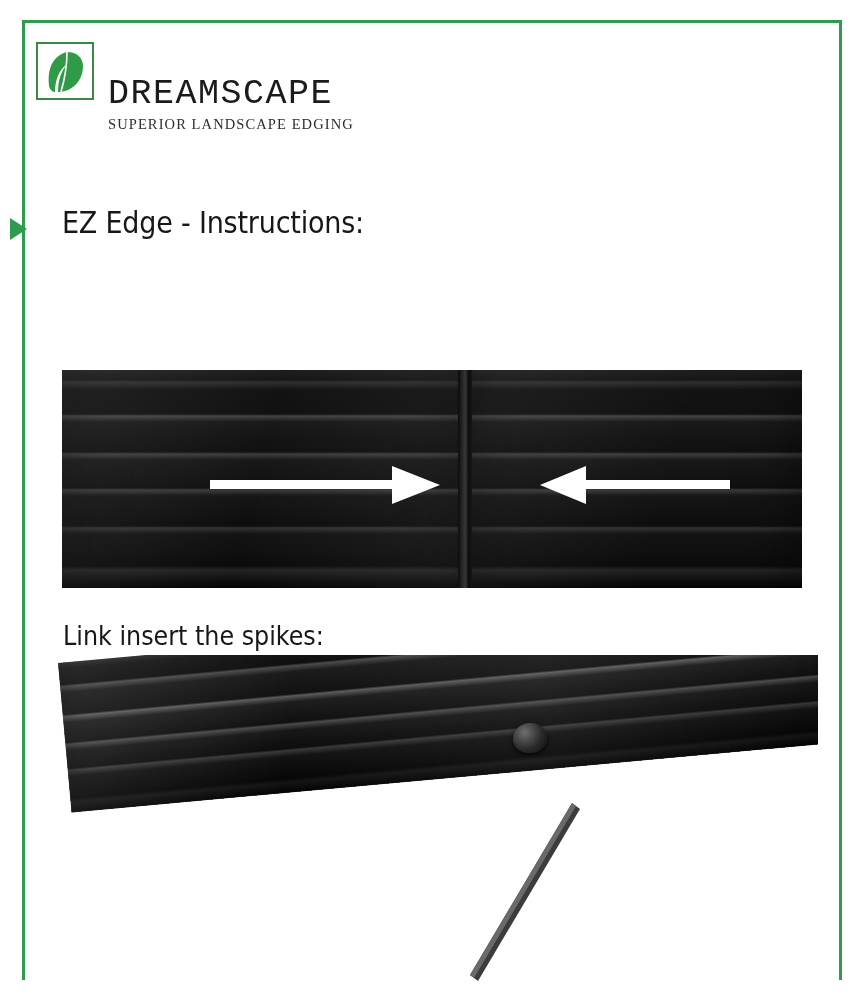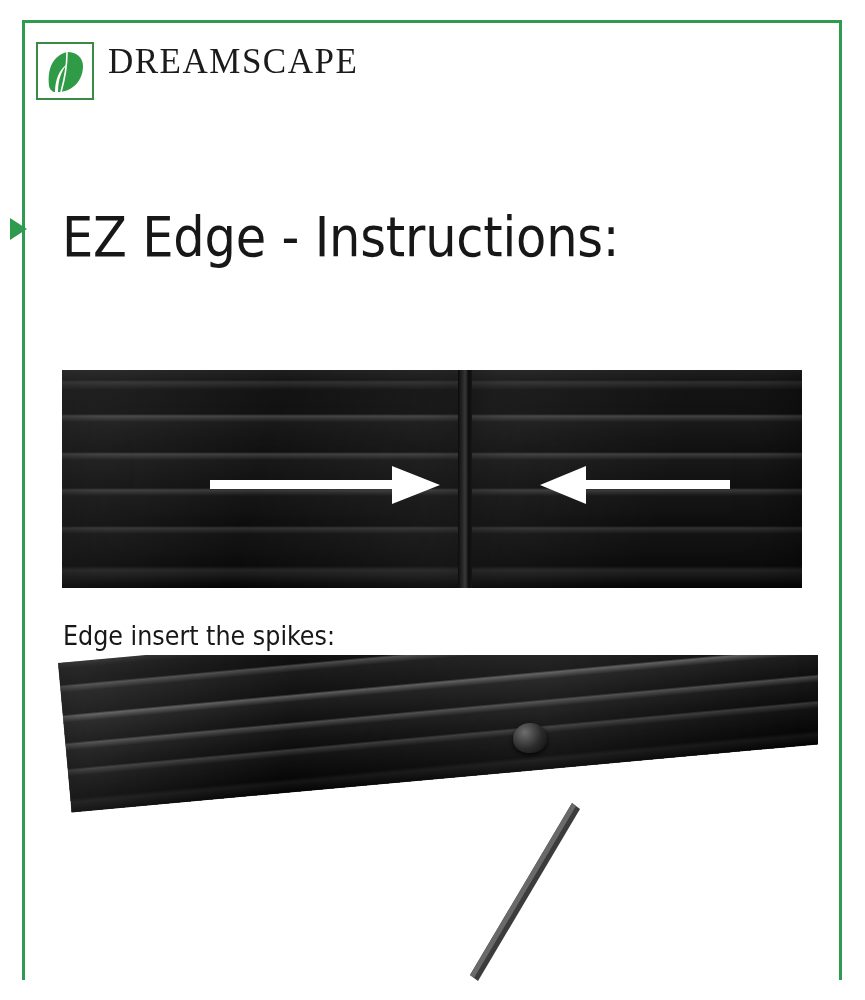--- a/index.html
+++ b/index.html
@@ -65,26 +65,27 @@
     position: relative;
     background: #ffffff;
     flex: 0 0 auto;
   }
   .logo-mark svg { position: absolute; left: 3px; top: 2px; }
   .logo-text {
     margin-left: 14px;
     padding-top: 2px;
   }
   .brand {
-    font-family: Liberation Serif, serif;
+    font-family: Liberation Mono, monospace;
     font-size: 35px;
     letter-spacing: 1.5px;
     color: #1b1b1b;
     line-height: 1;
     font-weight: 400;
+    margin-top: 33px;
   }
   .tagline {
     font-family: "Liberation Serif", serif;
     font-size: 14.5px;
     letter-spacing: 1.1px;
     color: #2c2c2c;
     margin-top: 5px;
     line-height: 1;
   }
 
@@ -97,21 +98,21 @@
     border-top: 11px solid transparent;
     border-bottom: 11px solid transparent;
     border-left: 17px solid #2e9b4e;
   }
 
   
   .title {
     position: absolute;
     left: 62px;
     top: 205px;
-    font-size: 55px;
+    font-size: 30px;
     font-weight: 400;
     color: #171717;
     letter-spacing: -0.2px;
     font-family: "DejaVu Sans Condensed", "Liberation Sans", sans-serif;
   }
   .para {
     position: absolute;
     left: 63px;
     top: 268px;
     width: 720px;
@@ -274,40 +275,41 @@
 
   <div class="header">
     <div class="logo-mark">
       <svg width="52" height="52" viewBox="0 0 52 52">
         <path d="M26 6 C12 10 6 22 8 40 C9 44 12 46 14 46 C14 34 18 24 26 18 C20 26 17 34 17 46 C30 46 42 36 42 20 C42 12 36 6 26 6 Z" fill="#2f9b46"></path>
         <path d="M26 6 C26 18 24 32 20 46" stroke="#ffffff" stroke-width="1.6" fill="none"></path>
       </svg>
     </div>
     <div class="logo-text">
       <div class="brand">DREAMSCAPE</div>
+      <div class="tagline">SUPERIOR LANDSCAPE EDGING</div>
     </div>
   </div>
 
   <div class="green-arrow"></div>
 
   <div class="title">EZ Edge - Instructions:</div>
 
   <div class="fig1">
     <div class="strip strip-left"></div>
     <div class="seam"></div>
     <div class="strip strip-right"></div>
     <div class="sheen"></div>
     <div class="arrow-right-shaft"></div>
     <div class="arrow-right-head"></div>
     <div class="arrow-left-shaft"></div>
     <div class="arrow-left-head"></div>
 
   </div>
 
-  <div class="subhead">Edge insert the spikes:</div>
+  <div class="subhead">Link insert the spikes:</div>
 
   <div class="fig2">
     <div class="fig2-strip">
       <div class="fig2-sheen"></div>
     </div>
     <div class="spike-head"></div>
     <div class="spike-shaft">
       <svg width="120" height="180" viewBox="0 0 120 180">
         <polygon points="110,0 118,6 16,178 8,172" fill="#3c3c3c"></polygon>
         <polygon points="110,0 114,3 12,175 8,172" fill="#6a6a6a"></polygon>

